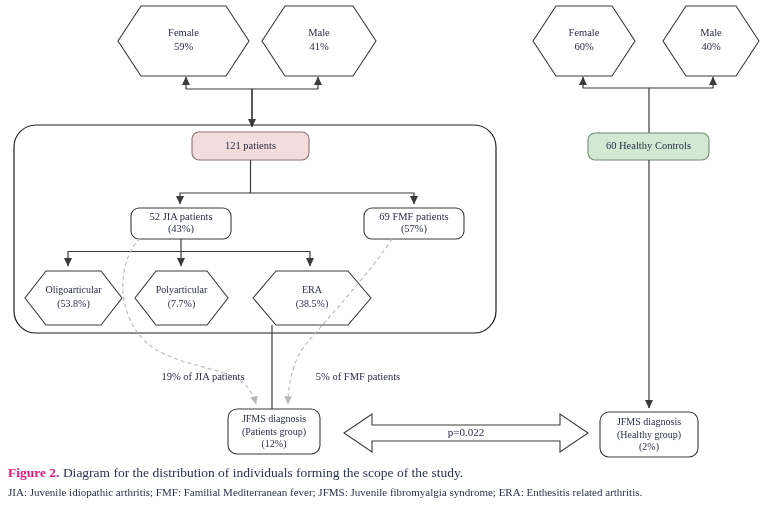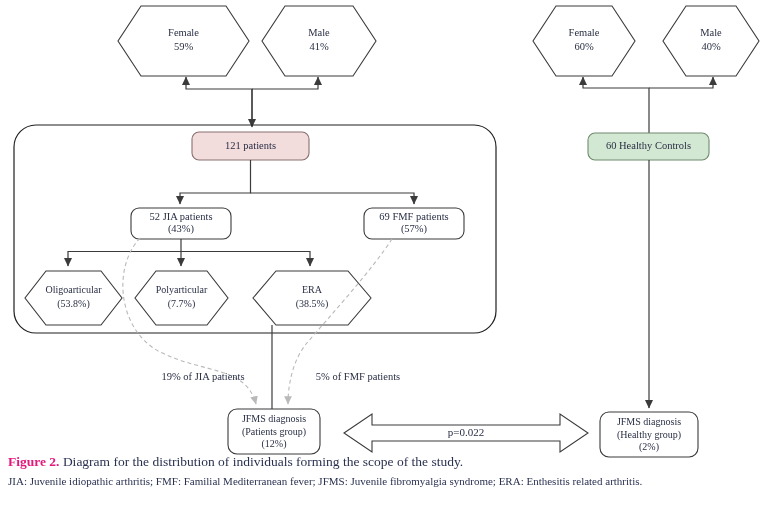--- a/index.html
+++ b/index.html
@@ -26,21 +26,21 @@
   .ntext.sm{font-size:10px;}
   .edge-label{
     font-family:"Liberation Serif", serif;
     font-size:10.5px;fill:#2a2f45;text-anchor:middle;dominant-baseline:middle;
   }
   .pval{
     font-family:"Liberation Serif", serif;
     font-size:11px;fill:#2a2f45;text-anchor:middle;dominant-baseline:middle;
   }
   #caption{
-    position:absolute;left:8px;top:453px;width:752px;
+    position:absolute;left:8px;top:464px;width:752px;
   }
   .cap-main{
     font-family:"Liberation Serif", serif;
     font-size:13.5px;line-height:1.35;color:#2a3150;
     white-space:nowrap;
   }
   .cap-main .figlabel{color:#e4187c;font-weight:bold;}
   .cap-abbr{
     font-family:"Liberation Serif", serif;
     font-size:11px;line-height:1.4;color:#2a3150;

